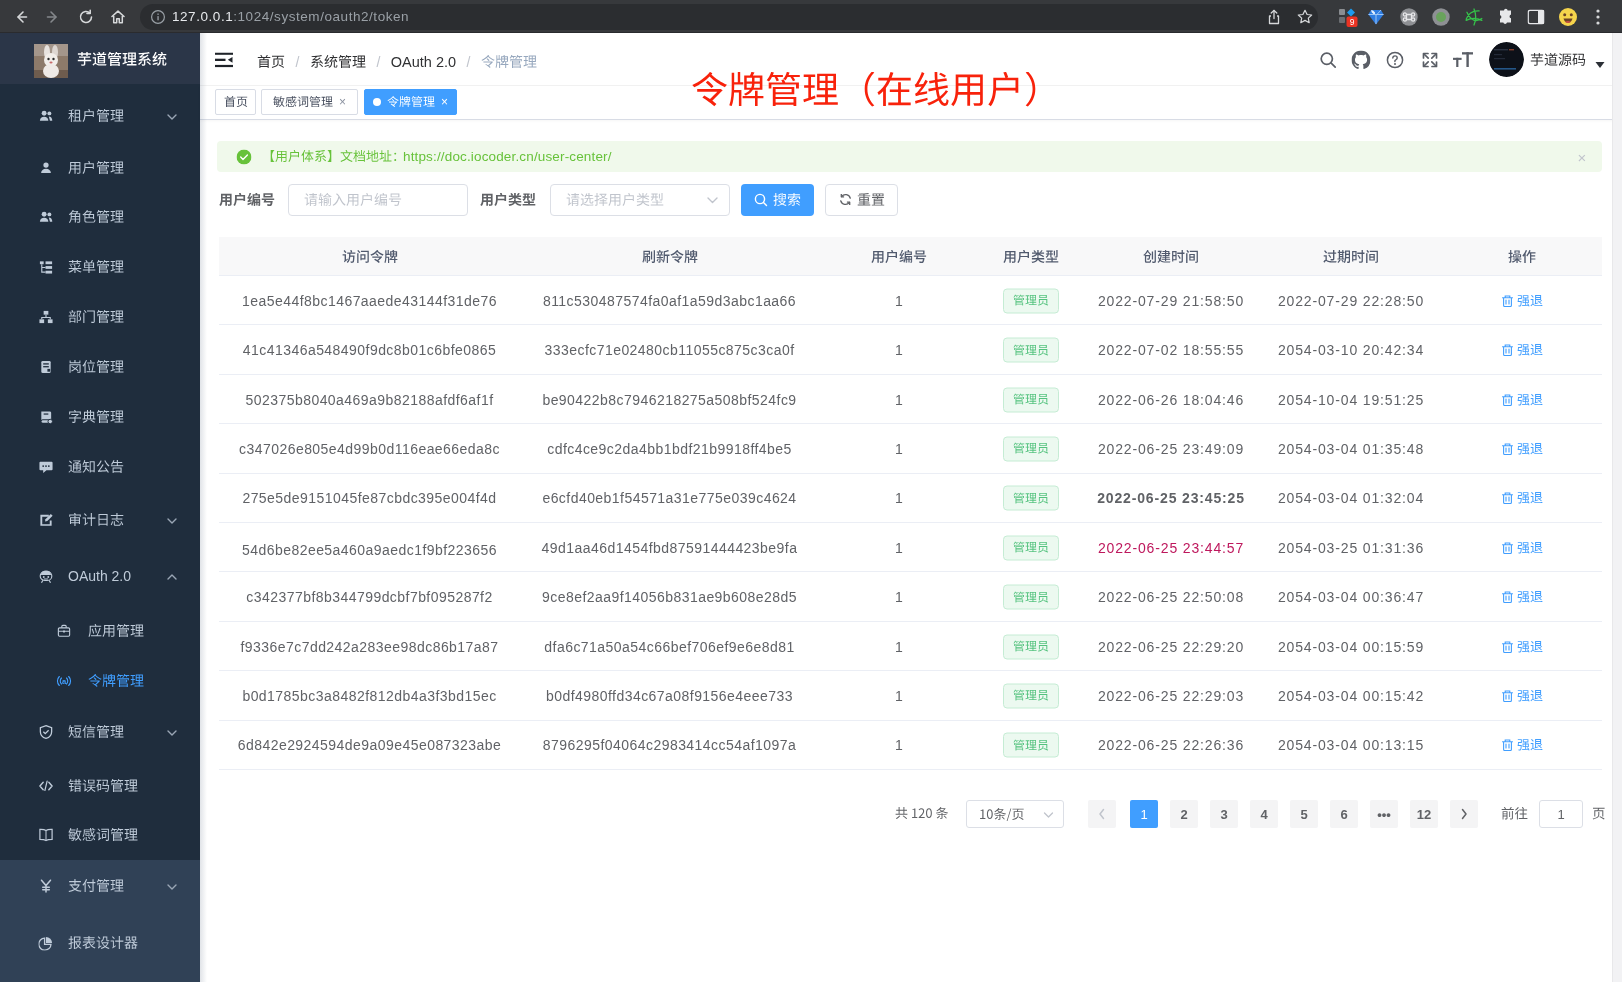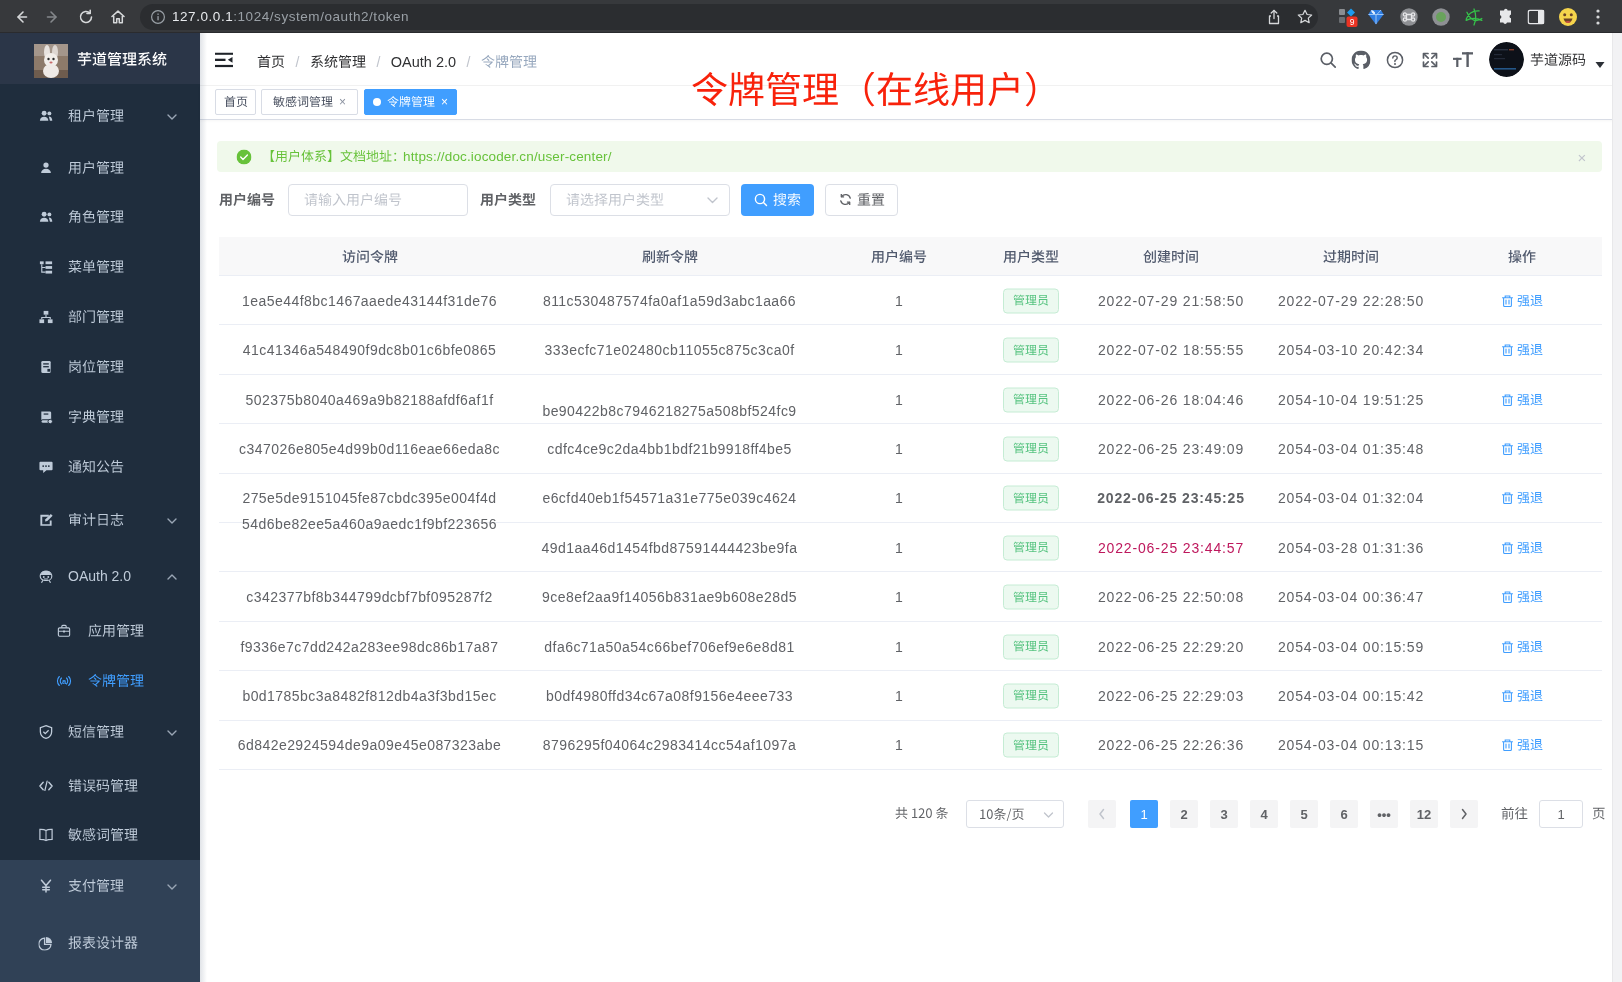--- a/index.html
+++ b/index.html
@@ -620,21 +620,21 @@
       <path d="M1.5 3.2h10M4.2 3V1.5h4.6V3M2.6 3.2V11a1 1 0 0 0 1 1h5.8a1 1 0 0 0 1-1V3.2M5 5.5v4M8 5.5v4" stroke="#409eff" stroke-width="1.1" fill="none" stroke-linecap="round"></path>
     </svg>
     <svg width="26.0" height="13" viewBox="0 0 26.0 13">
       <path fill="#409eff" d="M6.7 1.5H10.5V3.1H6.7ZM5.8 0.7V3.9H8.2V5.1H5.6V8.6H8.2V10.5L5 10.7L5.1 11.6C6.7 11.5 9.1 11.3 11.3 11.2C11.5 11.5 11.6 11.8 11.7 12.1L12.5 11.7C12.3 10.9 11.6 9.7 10.9 8.8L10.1 9.2C10.4 9.5 10.6 9.9 10.9 10.3L9.1 10.4V8.6H11.8V5.1H9.1V3.9H11.4V0.7ZM6.4 5.9H8.2V7.8H6.4ZM9.1 5.9H10.9V7.8H9.1ZM1.1 3.6C1 4.8 0.8 6.4 0.6 7.4H1.2L3.7 7.5C3.6 9.7 3.4 10.6 3.2 10.9C3 11 2.9 11 2.7 11C2.5 11 1.9 11 1.3 10.9C1.5 11.2 1.6 11.6 1.6 11.9C2.2 11.9 2.8 11.9 3.1 11.9C3.5 11.8 3.7 11.8 4 11.5C4.3 11.1 4.5 10 4.7 7C4.7 6.9 4.7 6.6 4.7 6.6H1.7C1.7 5.9 1.8 5.2 1.9 4.5H4.8V0.7H0.8V1.6H3.9V3.6Z M14 1C14.8 1.7 15.6 2.6 16 3.2L16.7 2.6C16.3 2 15.5 1.1 14.8 0.5ZM23.1 3.4V4.6H19.1V3.4ZM23.1 2.6H19.1V1.4H23.1ZM18 9.8C18.3 9.7 18.7 9.5 21.4 8.8C21.3 8.6 21.3 8.2 21.3 7.9L19.1 8.5V5.5H24.1V0.6H18.1V8.1C18.1 8.7 17.8 8.9 17.6 9C17.7 9.2 17.9 9.6 18 9.8ZM20.3 6.4C21.7 7.4 23.3 8.8 24.1 9.8L24.9 9.2C24.4 8.7 23.7 8.1 23 7.4C23.7 7 24.5 6.5 25.1 6L24.3 5.4C23.9 5.9 23 6.5 22.3 6.9C21.9 6.6 21.4 6.2 20.9 5.9ZM16.4 4.6H13.7V5.5H15.4V9.6C14.9 9.8 14.2 10.3 13.5 10.9L14.1 11.8C14.8 11 15.5 10.3 16 10.3C16.3 10.3 16.7 10.6 17.2 11C18.1 11.5 19.3 11.6 20.8 11.6C22 11.6 24.3 11.5 25.3 11.5C25.3 11.2 25.4 10.8 25.5 10.5C24.3 10.6 22.3 10.7 20.8 10.7C19.4 10.7 18.3 10.6 17.4 10.2C17 9.9 16.7 9.7 16.4 9.5Z"></path>
     </svg>
   </div>
 <div style="position:absolute;left:219px;top:374.8px;width:1383px;height:49.4px;border-bottom:1px solid #ebeef5;"></div>
 <div style="position:absolute;left:369.5px;top:399.5px;transform:translate(-50%,-50%);white-space:nowrap;display:flex;align-items:center;">
     <span style="font-size:14px;color:#606266;letter-spacing:.45px;">502375b8040a469a9b82188afdf6af1f</span>
   </div>
-<div style="position:absolute;left:669.5px;top:411px;transform:translate(-50%,-50%);white-space:nowrap;display:flex;align-items:flex-end;">
+<div style="position:absolute;left:669.5px;top:400px;transform:translate(-50%,-50%);white-space:nowrap;display:flex;align-items:flex-end;">
     <span style="font-size:14px;color:#606266;letter-spacing:.45px;">be90422b8c7946218275a508bf524fc9</span>
   </div>
 <div style="position:absolute;left:899px;top:399.5px;transform:translate(-50%,-50%);white-space:nowrap;display:flex;align-items:center;">
     <span style="font-size:14px;color:#606266;">1</span>
   </div>
 <div style="position:absolute;left:1031px;top:399.5px;transform:translate(-50%,-50%);white-space:nowrap;display:flex;align-items:center;">
     <div style="width:56px;height:25px;background:#ecf9f0;border:1px solid #c5ecd4;border-radius:4px;display:flex;align-items:center;justify-content:center;">
       <svg width="36.0" height="12" viewBox="0 0 36.0 12">
         <path fill="#53c27d" d="M2.5 4.8V11.1H3.4V10.6H9.3V11H10.1V8.1H3.4V7.2H9.5V4.8ZM9.3 9.9H3.4V8.8H9.3ZM5.3 2.6C5.4 2.8 5.5 3.1 5.7 3.4H1.2V5.4H2.1V4.1H10.1V5.4H11V3.4H6.6C6.5 3.1 6.3 2.7 6.1 2.4ZM3.4 5.5H8.6V6.6H3.4ZM2 -0C1.7 1 1.2 2 0.5 2.7C0.7 2.8 1.1 3 1.3 3.1C1.6 2.7 2 2.2 2.3 1.6H3.1C3.4 2.1 3.6 2.6 3.7 3L4.5 2.7C4.4 2.4 4.2 2 4 1.6H5.8V1H2.6C2.7 0.7 2.8 0.4 2.9 0.1ZM7.1 -0C6.9 0.9 6.4 1.7 5.9 2.3C6.1 2.4 6.5 2.6 6.6 2.7C6.9 2.4 7.1 2.1 7.3 1.7H8.2C8.6 2.1 8.9 2.7 9.1 3L9.8 2.7C9.7 2.4 9.4 2 9.1 1.7H11.3V1H7.7C7.8 0.7 7.9 0.4 8 0.1Z M17.7 3.6H19.5V5.1H17.7ZM20.3 3.6H22.2V5.1H20.3ZM17.7 1.3H19.5V2.9H17.7ZM20.3 1.3H22.2V2.9H20.3ZM15.8 9.8V10.6H23.6V9.8H20.4V8.2H23.2V7.3H20.4V5.9H23V0.6H16.9V5.9H19.5V7.3H16.7V8.2H19.5V9.8ZM12.4 8.9 12.6 9.8C13.7 9.4 15.1 9 16.4 8.5L16.2 7.7L14.9 8.1V5.1H16.1V4.3H14.9V1.7H16.3V0.8H12.6V1.7H14V4.3H12.7V5.1H14V8.4C13.4 8.6 12.9 8.7 12.4 8.9Z M27.2 1.3H32.8V2.7H27.2ZM26.3 0.5V3.5H33.8V0.5ZM29.5 6.2V7.3C29.5 8.2 29.1 9.5 24.8 10.3C25 10.5 25.3 10.9 25.4 11.1C29.9 10.1 30.4 8.5 30.4 7.3V6.2ZM30.3 9.3C31.8 9.8 33.8 10.6 34.8 11.1L35.2 10.3C34.2 9.8 32.2 9.1 30.8 8.6ZM25.9 4.5V9H26.8V5.4H33.3V8.9H34.3V4.5Z"></path>
       </svg>
@@ -710,41 +710,41 @@
   </div>
 <div style="position:absolute;left:1522px;top:498.3px;transform:translate(-50%,-50%);white-space:nowrap;display:flex;align-items:center;">
     <svg width="13" height="13" viewBox="0 0 13 13" style="margin-right:3px;">
       <path d="M1.5 3.2h10M4.2 3V1.5h4.6V3M2.6 3.2V11a1 1 0 0 0 1 1h5.8a1 1 0 0 0 1-1V3.2M5 5.5v4M8 5.5v4" stroke="#409eff" stroke-width="1.1" fill="none" stroke-linecap="round"></path>
     </svg>
     <svg width="26.0" height="13" viewBox="0 0 26.0 13">
       <path fill="#409eff" d="M6.7 1.5H10.5V3.1H6.7ZM5.8 0.7V3.9H8.2V5.1H5.6V8.6H8.2V10.5L5 10.7L5.1 11.6C6.7 11.5 9.1 11.3 11.3 11.2C11.5 11.5 11.6 11.8 11.7 12.1L12.5 11.7C12.3 10.9 11.6 9.7 10.9 8.8L10.1 9.2C10.4 9.5 10.6 9.9 10.9 10.3L9.1 10.4V8.6H11.8V5.1H9.1V3.9H11.4V0.7ZM6.4 5.9H8.2V7.8H6.4ZM9.1 5.9H10.9V7.8H9.1ZM1.1 3.6C1 4.8 0.8 6.4 0.6 7.4H1.2L3.7 7.5C3.6 9.7 3.4 10.6 3.2 10.9C3 11 2.9 11 2.7 11C2.5 11 1.9 11 1.3 10.9C1.5 11.2 1.6 11.6 1.6 11.9C2.2 11.9 2.8 11.9 3.1 11.9C3.5 11.8 3.7 11.8 4 11.5C4.3 11.1 4.5 10 4.7 7C4.7 6.9 4.7 6.6 4.7 6.6H1.7C1.7 5.9 1.8 5.2 1.9 4.5H4.8V0.7H0.8V1.6H3.9V3.6Z M14 1C14.8 1.7 15.6 2.6 16 3.2L16.7 2.6C16.3 2 15.5 1.1 14.8 0.5ZM23.1 3.4V4.6H19.1V3.4ZM23.1 2.6H19.1V1.4H23.1ZM18 9.8C18.3 9.7 18.7 9.5 21.4 8.8C21.3 8.6 21.3 8.2 21.3 7.9L19.1 8.5V5.5H24.1V0.6H18.1V8.1C18.1 8.7 17.8 8.9 17.6 9C17.7 9.2 17.9 9.6 18 9.8ZM20.3 6.4C21.7 7.4 23.3 8.8 24.1 9.8L24.9 9.2C24.4 8.7 23.7 8.1 23 7.4C23.7 7 24.5 6.5 25.1 6L24.3 5.4C23.9 5.9 23 6.5 22.3 6.9C21.9 6.6 21.4 6.2 20.9 5.9ZM16.4 4.6H13.7V5.5H15.4V9.6C14.9 9.8 14.2 10.3 13.5 10.9L14.1 11.8C14.8 11 15.5 10.3 16 10.3C16.3 10.3 16.7 10.6 17.2 11C18.1 11.5 19.3 11.6 20.8 11.6C22 11.6 24.3 11.5 25.3 11.5C25.3 11.2 25.4 10.8 25.5 10.5C24.3 10.6 22.3 10.7 20.8 10.7C19.4 10.7 18.3 10.6 17.4 10.2C17 9.9 16.7 9.7 16.4 9.5Z"></path>
     </svg>
   </div>
 <div style="position:absolute;left:219px;top:523.0px;width:1383px;height:49.4px;border-bottom:1px solid #ebeef5;"></div>
-<div style="position:absolute;left:369.5px;top:524px;transform:translate(-50%,-50%);white-space:nowrap;display:flex;align-items:center;">
+<div style="position:absolute;left:369.5px;top:550px;transform:translate(-50%,-50%);white-space:nowrap;display:flex;align-items:center;">
     <span style="font-size:14px;color:#606266;letter-spacing:.45px;">54d6be82ee5a460a9aedc1f9bf223656</span>
   </div>
 <div style="position:absolute;left:669.5px;top:547.7px;transform:translate(-50%,-50%);white-space:nowrap;display:flex;align-items:center;">
     <span style="font-size:14px;color:#606266;letter-spacing:.45px;">49d1aa46d1454fbd87591444423be9fa</span>
   </div>
 <div style="position:absolute;left:899px;top:547.7px;transform:translate(-50%,-50%);white-space:nowrap;display:flex;align-items:center;">
     <span style="font-size:14px;color:#606266;">1</span>
   </div>
 <div style="position:absolute;left:1031px;top:547.7px;transform:translate(-50%,-50%);white-space:nowrap;display:flex;align-items:center;">
     <div style="width:56px;height:25px;background:#ecf9f0;border:1px solid #c5ecd4;border-radius:4px;display:flex;align-items:center;justify-content:center;">
       <svg width="36.0" height="12" viewBox="0 0 36.0 12">
         <path fill="#53c27d" d="M2.5 4.8V11.1H3.4V10.6H9.3V11H10.1V8.1H3.4V7.2H9.5V4.8ZM9.3 9.9H3.4V8.8H9.3ZM5.3 2.6C5.4 2.8 5.5 3.1 5.7 3.4H1.2V5.4H2.1V4.1H10.1V5.4H11V3.4H6.6C6.5 3.1 6.3 2.7 6.1 2.4ZM3.4 5.5H8.6V6.6H3.4ZM2 -0C1.7 1 1.2 2 0.5 2.7C0.7 2.8 1.1 3 1.3 3.1C1.6 2.7 2 2.2 2.3 1.6H3.1C3.4 2.1 3.6 2.6 3.7 3L4.5 2.7C4.4 2.4 4.2 2 4 1.6H5.8V1H2.6C2.7 0.7 2.8 0.4 2.9 0.1ZM7.1 -0C6.9 0.9 6.4 1.7 5.9 2.3C6.1 2.4 6.5 2.6 6.6 2.7C6.9 2.4 7.1 2.1 7.3 1.7H8.2C8.6 2.1 8.9 2.7 9.1 3L9.8 2.7C9.7 2.4 9.4 2 9.1 1.7H11.3V1H7.7C7.8 0.7 7.9 0.4 8 0.1Z M17.7 3.6H19.5V5.1H17.7ZM20.3 3.6H22.2V5.1H20.3ZM17.7 1.3H19.5V2.9H17.7ZM20.3 1.3H22.2V2.9H20.3ZM15.8 9.8V10.6H23.6V9.8H20.4V8.2H23.2V7.3H20.4V5.9H23V0.6H16.9V5.9H19.5V7.3H16.7V8.2H19.5V9.8ZM12.4 8.9 12.6 9.8C13.7 9.4 15.1 9 16.4 8.5L16.2 7.7L14.9 8.1V5.1H16.1V4.3H14.9V1.7H16.3V0.8H12.6V1.7H14V4.3H12.7V5.1H14V8.4C13.4 8.6 12.9 8.7 12.4 8.9Z M27.2 1.3H32.8V2.7H27.2ZM26.3 0.5V3.5H33.8V0.5ZM29.5 6.2V7.3C29.5 8.2 29.1 9.5 24.8 10.3C25 10.5 25.3 10.9 25.4 11.1C29.9 10.1 30.4 8.5 30.4 7.3V6.2ZM30.3 9.3C31.8 9.8 33.8 10.6 34.8 11.1L35.2 10.3C34.2 9.8 32.2 9.1 30.8 8.6ZM25.9 4.5V9H26.8V5.4H33.3V8.9H34.3V4.5Z"></path>
       </svg>
     </div>
   </div>
 <div style="position:absolute;left:1171px;top:547.7px;transform:translate(-50%,-50%);white-space:nowrap;display:flex;align-items:center;">
     <span style="font-size:14px;color:#be185d;letter-spacing:.85px;">2022-06-25 23:44:57</span>
   </div>
 <div style="position:absolute;left:1351px;top:547.7px;transform:translate(-50%,-50%);white-space:nowrap;display:flex;align-items:center;">
-    <span style="font-size:14px;color:#606266;letter-spacing:.85px;">2054-03-28 01:31:36</span>
+    <span style="font-size:14px;color:#606266;letter-spacing:.85px;">2054-03-25 01:31:36</span>
   </div>
 <div style="position:absolute;left:1522px;top:547.7px;transform:translate(-50%,-50%);white-space:nowrap;display:flex;align-items:center;">
     <svg width="13" height="13" viewBox="0 0 13 13" style="margin-right:3px;">
       <path d="M1.5 3.2h10M4.2 3V1.5h4.6V3M2.6 3.2V11a1 1 0 0 0 1 1h5.8a1 1 0 0 0 1-1V3.2M5 5.5v4M8 5.5v4" stroke="#409eff" stroke-width="1.1" fill="none" stroke-linecap="round"></path>
     </svg>
     <svg width="26.0" height="13" viewBox="0 0 26.0 13">
       <path fill="#409eff" d="M6.7 1.5H10.5V3.1H6.7ZM5.8 0.7V3.9H8.2V5.1H5.6V8.6H8.2V10.5L5 10.7L5.1 11.6C6.7 11.5 9.1 11.3 11.3 11.2C11.5 11.5 11.6 11.8 11.7 12.1L12.5 11.7C12.3 10.9 11.6 9.7 10.9 8.8L10.1 9.2C10.4 9.5 10.6 9.9 10.9 10.3L9.1 10.4V8.6H11.8V5.1H9.1V3.9H11.4V0.7ZM6.4 5.9H8.2V7.8H6.4ZM9.1 5.9H10.9V7.8H9.1ZM1.1 3.6C1 4.8 0.8 6.4 0.6 7.4H1.2L3.7 7.5C3.6 9.7 3.4 10.6 3.2 10.9C3 11 2.9 11 2.7 11C2.5 11 1.9 11 1.3 10.9C1.5 11.2 1.6 11.6 1.6 11.9C2.2 11.9 2.8 11.9 3.1 11.9C3.5 11.8 3.7 11.8 4 11.5C4.3 11.1 4.5 10 4.7 7C4.7 6.9 4.7 6.6 4.7 6.6H1.7C1.7 5.9 1.8 5.2 1.9 4.5H4.8V0.7H0.8V1.6H3.9V3.6Z M14 1C14.8 1.7 15.6 2.6 16 3.2L16.7 2.6C16.3 2 15.5 1.1 14.8 0.5ZM23.1 3.4V4.6H19.1V3.4ZM23.1 2.6H19.1V1.4H23.1ZM18 9.8C18.3 9.7 18.7 9.5 21.4 8.8C21.3 8.6 21.3 8.2 21.3 7.9L19.1 8.5V5.5H24.1V0.6H18.1V8.1C18.1 8.7 17.8 8.9 17.6 9C17.7 9.2 17.9 9.6 18 9.8ZM20.3 6.4C21.7 7.4 23.3 8.8 24.1 9.8L24.9 9.2C24.4 8.7 23.7 8.1 23 7.4C23.7 7 24.5 6.5 25.1 6L24.3 5.4C23.9 5.9 23 6.5 22.3 6.9C21.9 6.6 21.4 6.2 20.9 5.9ZM16.4 4.6H13.7V5.5H15.4V9.6C14.9 9.8 14.2 10.3 13.5 10.9L14.1 11.8C14.8 11 15.5 10.3 16 10.3C16.3 10.3 16.7 10.6 17.2 11C18.1 11.5 19.3 11.6 20.8 11.6C22 11.6 24.3 11.5 25.3 11.5C25.3 11.2 25.4 10.8 25.5 10.5C24.3 10.6 22.3 10.7 20.8 10.7C19.4 10.7 18.3 10.6 17.4 10.2C17 9.9 16.7 9.7 16.4 9.5Z"></path>
     </svg>
   </div>
 <div style="position:absolute;left:219px;top:572.4px;width:1383px;height:49.4px;border-bottom:1px solid #ebeef5;"></div>

